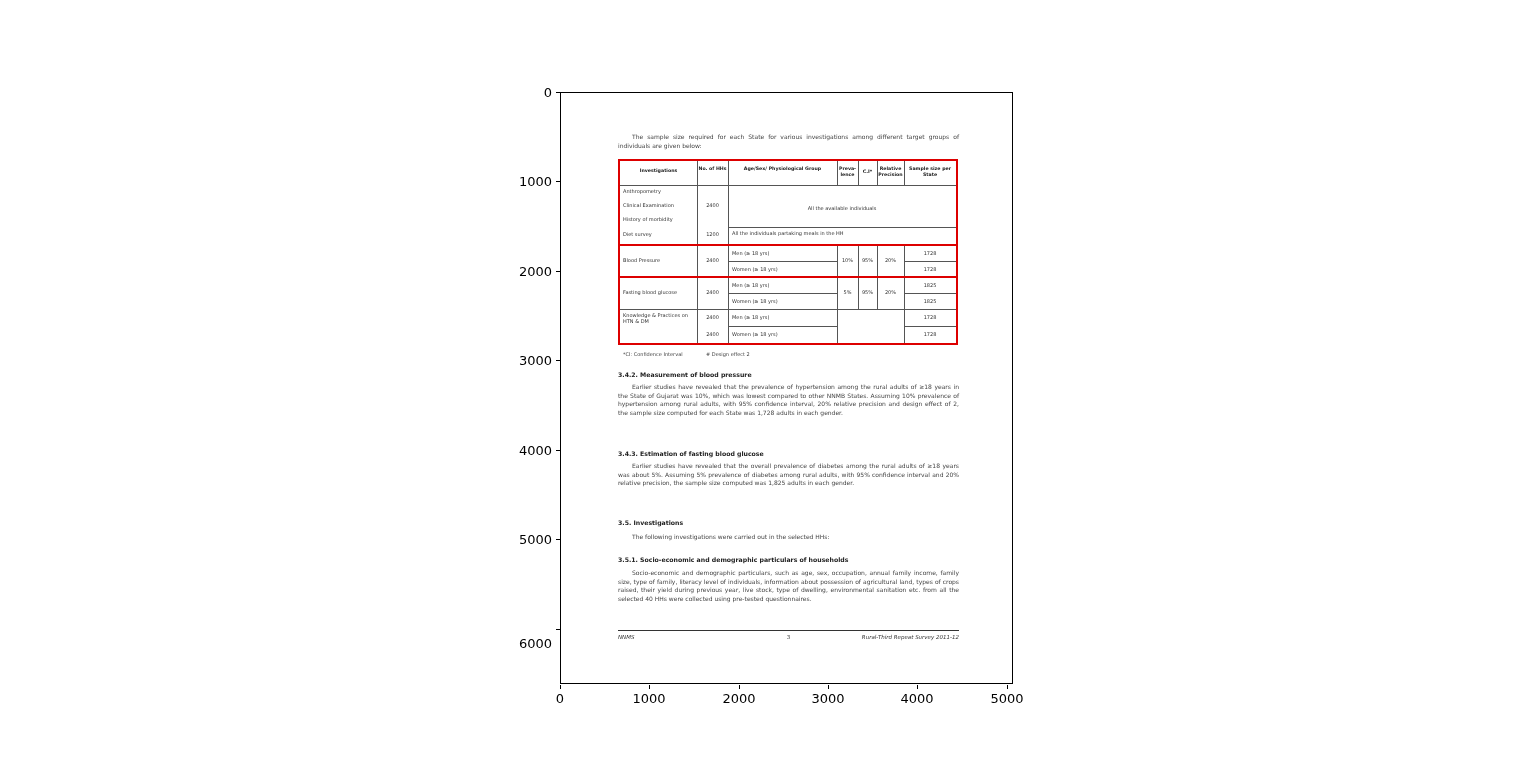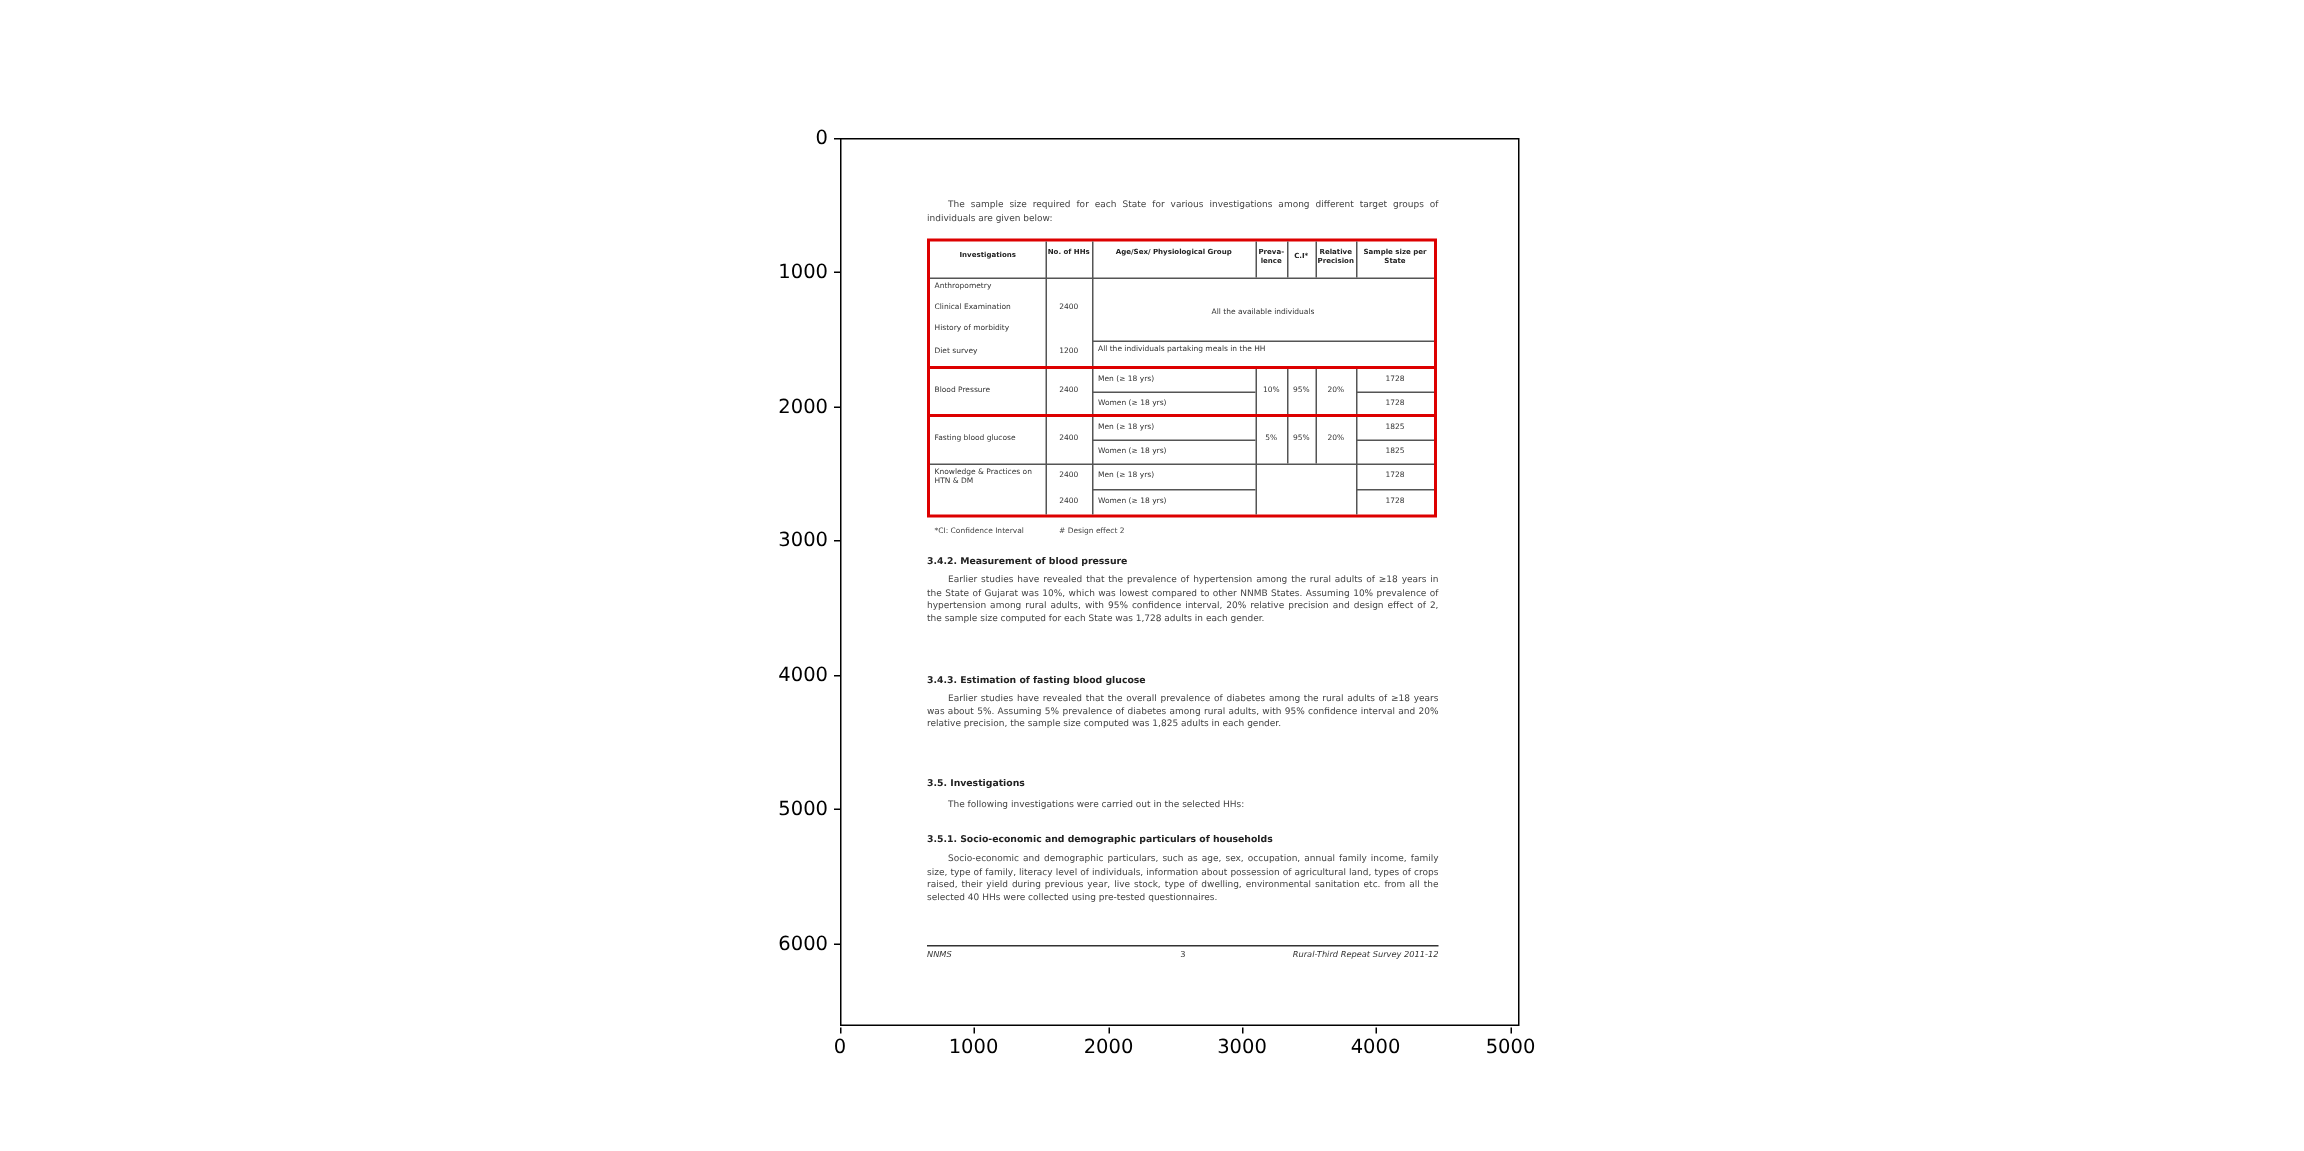--- a/index.html
+++ b/index.html
@@ -34,21 +34,21 @@
 <body>
 
 <div class="canvas">
 
   <div class="ytick" style="left:505px;top:85px">0</div>
   <div class="ytick" style="left:505px;top:174px">1000</div>
   <div class="ytick" style="left:505px;top:264px">2000</div>
   <div class="ytick" style="left:505px;top:353px">3000</div>
   <div class="ytick" style="left:505px;top:443px">4000</div>
   <div class="ytick" style="left:505px;top:532px">5000</div>
-  <div class="ytick" style="left:505px;top:622px">6000</div>
+  <div class="ytick" style="left:505px;top:636px">6000</div>
 
   <div class="tickmark-y" style="left:556px;top:92px"></div>
   <div class="tickmark-y" style="left:556px;top:181px"></div>
   <div class="tickmark-y" style="left:556px;top:271px"></div>
   <div class="tickmark-y" style="left:556px;top:360px"></div>
   <div class="tickmark-y" style="left:556px;top:450px"></div>
   <div class="tickmark-y" style="left:556px;top:539px"></div>
   <div class="tickmark-y" style="left:556px;top:629px"></div>
 
   <div class="xtick" style="left:540px;top:691px">0</div>

